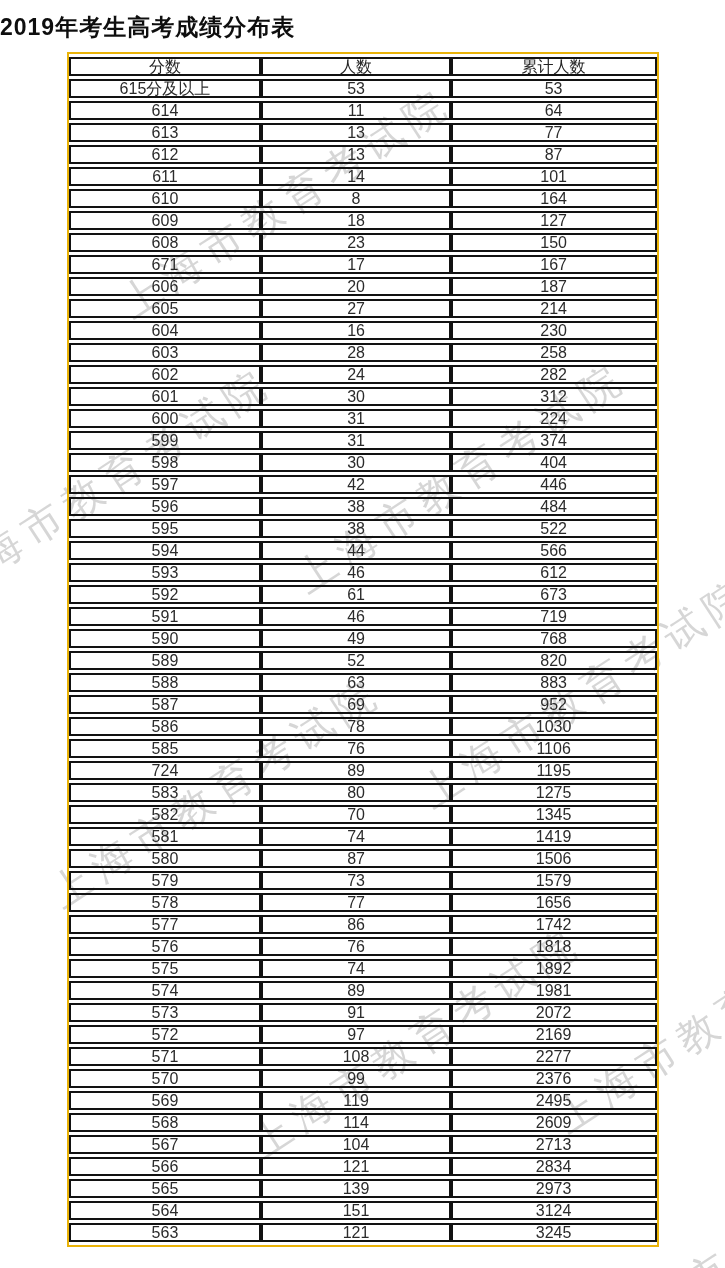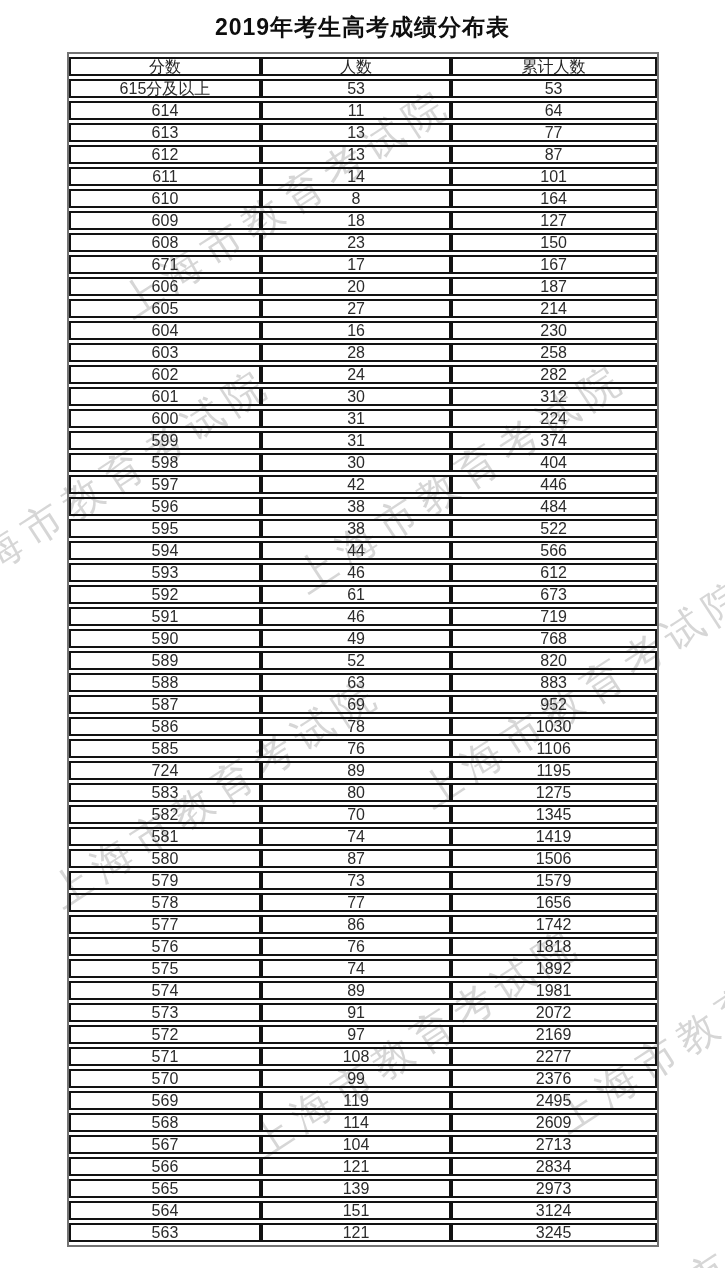--- a/index.html
+++ b/index.html
@@ -33,36 +33,35 @@
     transform: rotate(-33deg);
     transform-origin: 0 50%;
     font-family: "Liberation Sans", sans-serif;
   }
   
   .title {
     position: relative;
     z-index: 1;
     margin: 0;
     padding: 12px 0 9px 0;
-    text-align: center;
     font-size: 23px;
     font-weight: bold;
     letter-spacing: 1px;
     color: #0e0e0e;
   }
   
   table.score-table {
     position: relative;
     z-index: 1;
     margin: 0 auto;
     width: 592px;
     table-layout: fixed;
     border-collapse: separate;
     border-spacing: 0 3px;
-    border: 2px solid #737373;
+    border: 2px solid #eab308;
     background: transparent;
   }
   col.c1 { width: 32.8%; }
   col.c2 { width: 32.2%; }
   col.c3 { width: 35.0%; }
   .score-table th,
   .score-table td {
     border: 2px solid #121212;
     background: transparent;
     text-align: center;

